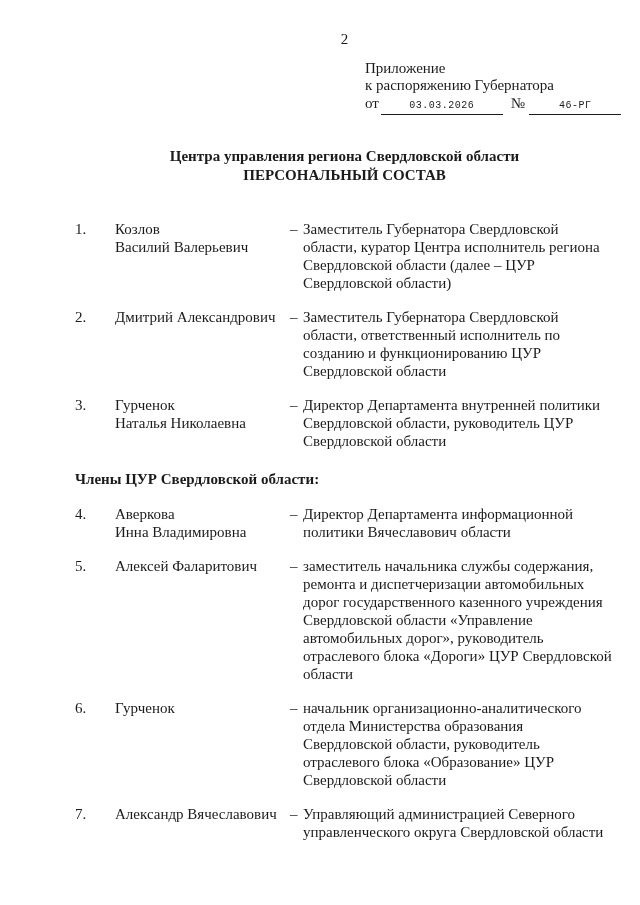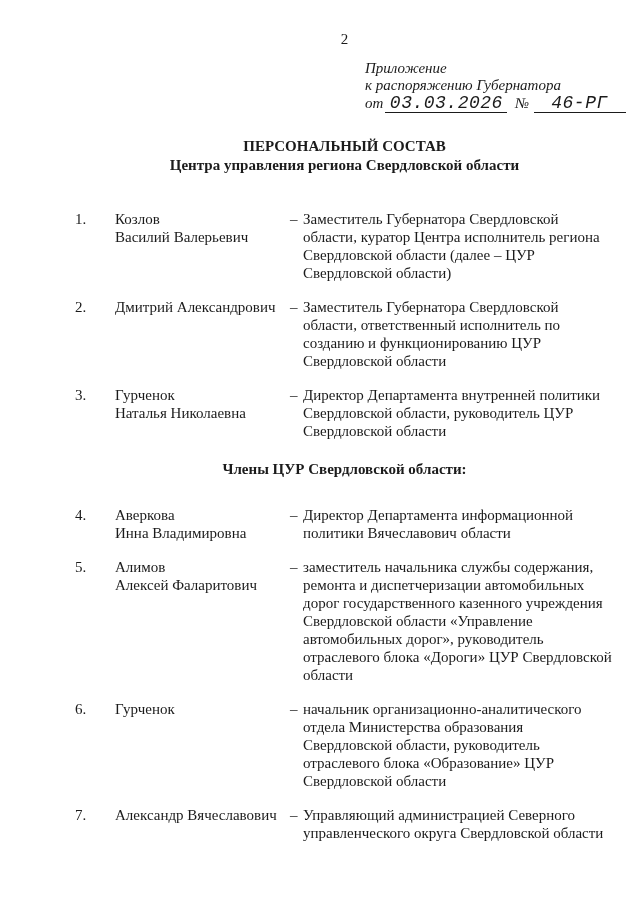--- a/index.html
+++ b/index.html
@@ -20,38 +20,37 @@
     padding: 30px 26px 0 75px;
     overflow: hidden;
   }
   .page-number {
     text-align: center;
     margin-bottom: 12px;
   }
   .appendix {
     margin-left: 290px;
     line-height: 17px;
-    margin-bottom: 24px;
-    font-style: italic;
+    margin-bottom: 32px;
   }
   .date-line {
     white-space: nowrap;
     margin-top: 1px;
   }
   .blank {
     display: inline-block;
     border-bottom: 1px solid #1b1b1b;
     text-align: center;
     vertical-align: baseline;
   }
   .blank-date { width: 122px; margin-left: 2px; margin-right: 8px; }
   .blank-num  { width: 92px;  margin-left: 4px; }
   .mono {
     font-family: "Liberation Mono", "DejaVu Sans Mono", monospace;
-    font-size: 18px;
+    font-size: 10px;
     letter-spacing: 0.5px;
   }
   .doc-title {
     text-align: center;
     font-weight: bold;
     line-height: 19px;
     margin-bottom: 35px;
   }
   .member-row {
     display: grid;
@@ -65,40 +64,39 @@
   }
   .role-dash {
     flex: 0 0 auto;
     width: 13px;
   }
   .role-text {
     flex: 1 1 auto;
   }
   .section-heading {
     font-weight: bold;
-    margin: 20px 0 28px 0;
-    text-align: center;
+    margin: 20px 0 17px 0;
   }
 </style>
 </head>
 <body>
 
 <div class="page">
 
   <div class="page-number">2</div>
 
   <div class="appendix">
     <div>Приложение</div>
     <div>к распоряжению Губернатора</div>
     <div class="date-line"><span>от</span><span class="blank blank-date"><span class="mono">03.03.2026</span></span><span>№</span><span class="blank blank-num"><span class="mono">46-РГ</span></span></div>
   </div>
 
   <div class="doc-title">
+    <div>Центра управления региона Свердловской области</div>
     <div>ПЕРСОНАЛЬНЫЙ СОСТАВ</div>
-    <div>Центра управления региона Свердловской области</div>
   </div>
 
   <div>
     <div class="member-row">
       <div class="col-num">1.</div>
       <div class="col-name">
         <div>Козлов</div>
         <div>Василий Валерьевич</div>
       </div>
       <div class="col-role">
@@ -139,21 +137,20 @@
         <div>Инна Владимировна</div>
       </div>
       <div class="col-role">
         <span class="role-dash">–</span>
         <span class="role-text">Директор Департамента информационной политики Вячеславович области</span>
       </div>
     </div>
     <div class="member-row">
       <div class="col-num">5.</div>
       <div class="col-name">
-        <div>Алимов</div>
         <div>Алексей Фаларитович</div>
       </div>
       <div class="col-role">
         <span class="role-dash">–</span>
         <span class="role-text">заместитель начальника службы содержания, ремонта и диспетчеризации автомобильных дорог государственного казенного учреждения Свердловской области «Управление автомобильных дорог», руководитель отраслевого блока «Дороги» ЦУР Свердловской области</span>
       </div>
     </div>
     <div class="member-row">
       <div class="col-num">6.</div>
       <div class="col-name">

